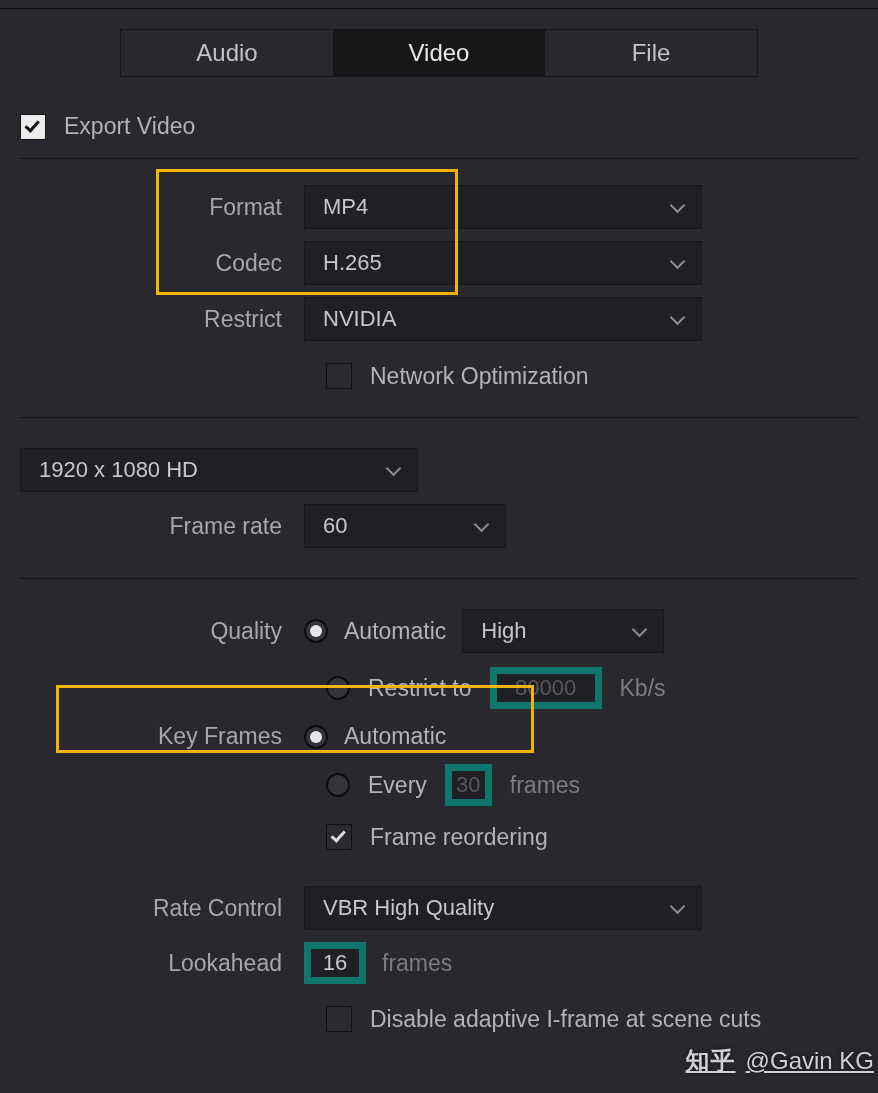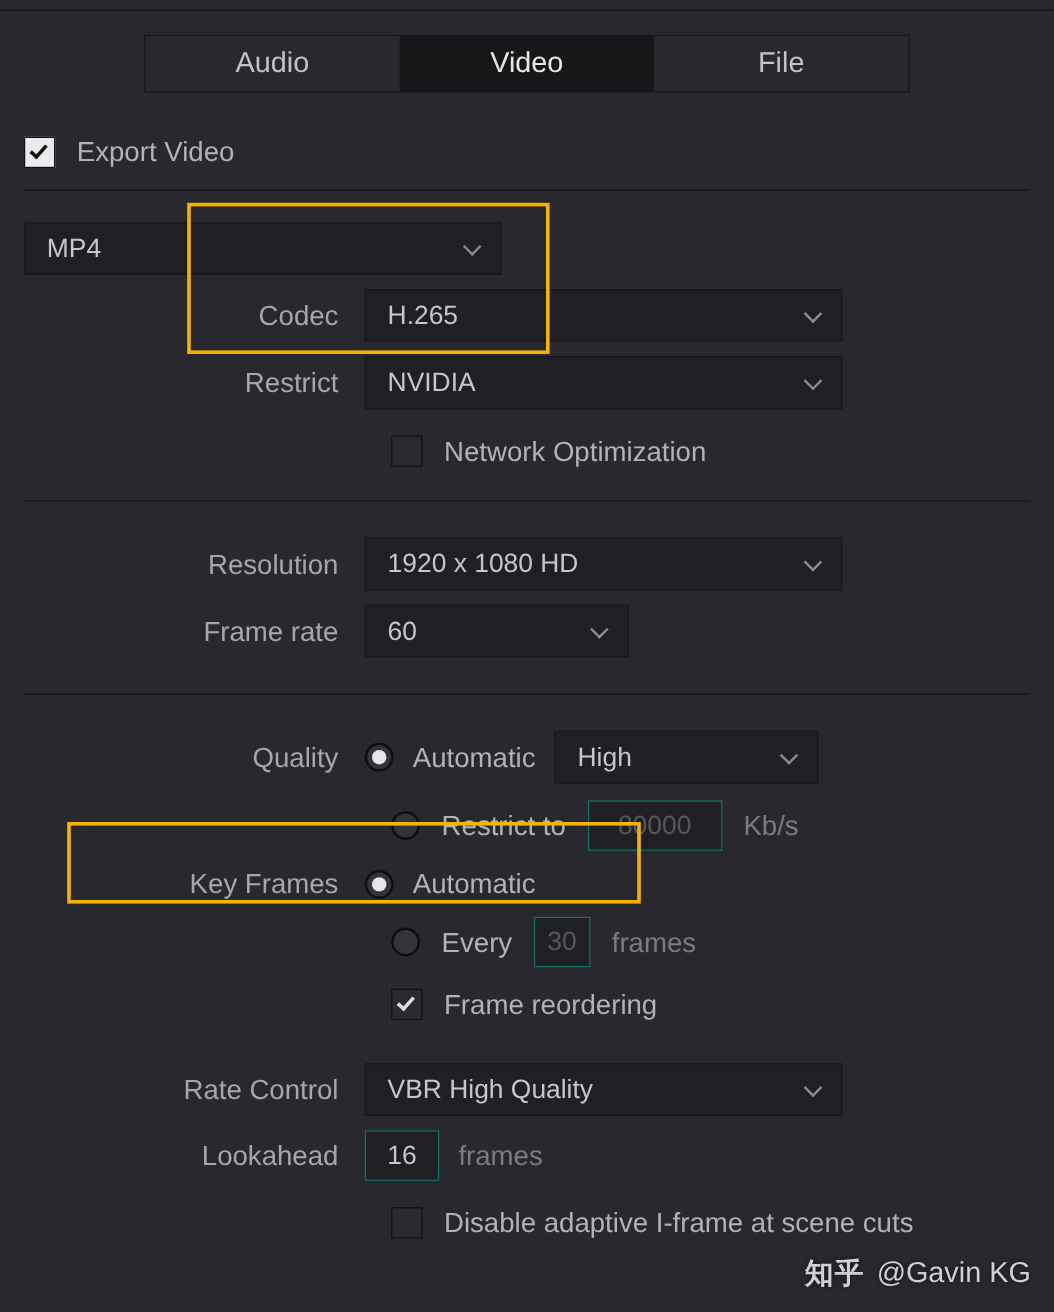--- a/index.html
+++ b/index.html
@@ -72,21 +72,21 @@
   align-items: center;
   justify-content: space-between;
   background: #1f1f24;
   border: 1px solid #18181b;
   height: 44px;
   padding: 0 14px 0 18px;
   color: #c6c6cc;
   cursor: pointer;
 }
 .select.w-full { width: 398px; }
-.select.w-med  { width: 220px; text-align: right; }
+.select.w-med  { width: 202px; text-align: right; }
 .select.w-sm   { width: 185px; }
 .chev {
   width: 18px; height: 18px;
   display: inline-block;
   position: relative;
 }
 .chev::before {
   content: "";
   position: absolute;
   left: 3px; top: 2px;
@@ -130,47 +130,48 @@
   flex-shrink: 0;
 }
 .radio .dot {
   width: 12px; height: 12px;
   border-radius: 50%;
   background: #e6e6e8;
 }
 .numbox {
   height: 42px;
   background: #1f1f24;
-  border: 1px solid #0f766e;
+  border: 7px solid #0f766e;
   display: flex;
   align-items: center;
   justify-content: center;
   color: #56565d;
   padding: 0 16px;
 }
 .numbox.active { color: #c6c6cc; }
 .opt-text { color: #b2b2b8; font-size: 23px; }
 .hint { color: #7b7b82; font-size: 23px; }
 .highlight-box {
   position: absolute;
   border: 3px solid #f5b301;
   pointer-events: none;
 }
 .hl1 { left: 156px; top: 169px; width: 302px; height: 126px; }
 .hl2 { left: 56px;  top: 685px; width: 478px; height: 68px; }
 .watermark {
   position: absolute;
-  right: 19px;
+  right: 4px;
   bottom: 16px;
   color: #d0d0d4;
   font-size: 24px;
   display: flex;
   align-items: center;
   gap: 10px;
   text-shadow: 0 0 4px rgba(0,0,0,.6);
+  text-decoration: underline;
 }
 .zhihu {
   font-weight: 700;
   letter-spacing: 1px;
 }
 .sub-row { display:flex; align-items:center; gap:18px; margin-left:306px; margin-top:6px; margin-bottom:6px; height:46px;}
 </style>
 </head>
 <body>
 
@@ -187,20 +188,21 @@
     <div class="checkbox">
         <div class="mark"></div>
       </div>
     <span class="opt-text">Export Video</span>
   </div>
 </div>
 <div class="hr"></div>
 
 <div class="section" style="padding-top:14px;">
   <div class="field-row">
+    <div class="label">Format</div>
     <div class="controls">
       <div class="select w-full">
         <span>MP4</span>
         <span class="chev"></span>
       </div>
     </div>
   </div>
   <div class="field-row">
     <div class="label">Codec</div>
     <div class="controls">
@@ -222,21 +224,20 @@
   <div class="sub-row">
     <div class="checkbox dark"></div>
     <span class="opt-text">Network Optimization</span>
   </div>
 </div>
 
 <div class="hr" style="margin-top:18px;"></div>
 
 <div class="section" style="padding-top:18px; padding-bottom:18px;">
   <div class="field-row">
-    <div class="label">Resolution</div>
     <div class="controls">
       <div class="select w-full">
         <span>1920 x 1080 HD</span>
         <span class="chev"></span>
       </div>
     </div>
   </div>
   <div class="field-row">
     <div class="label">Frame rate</div>
     <div class="controls">

